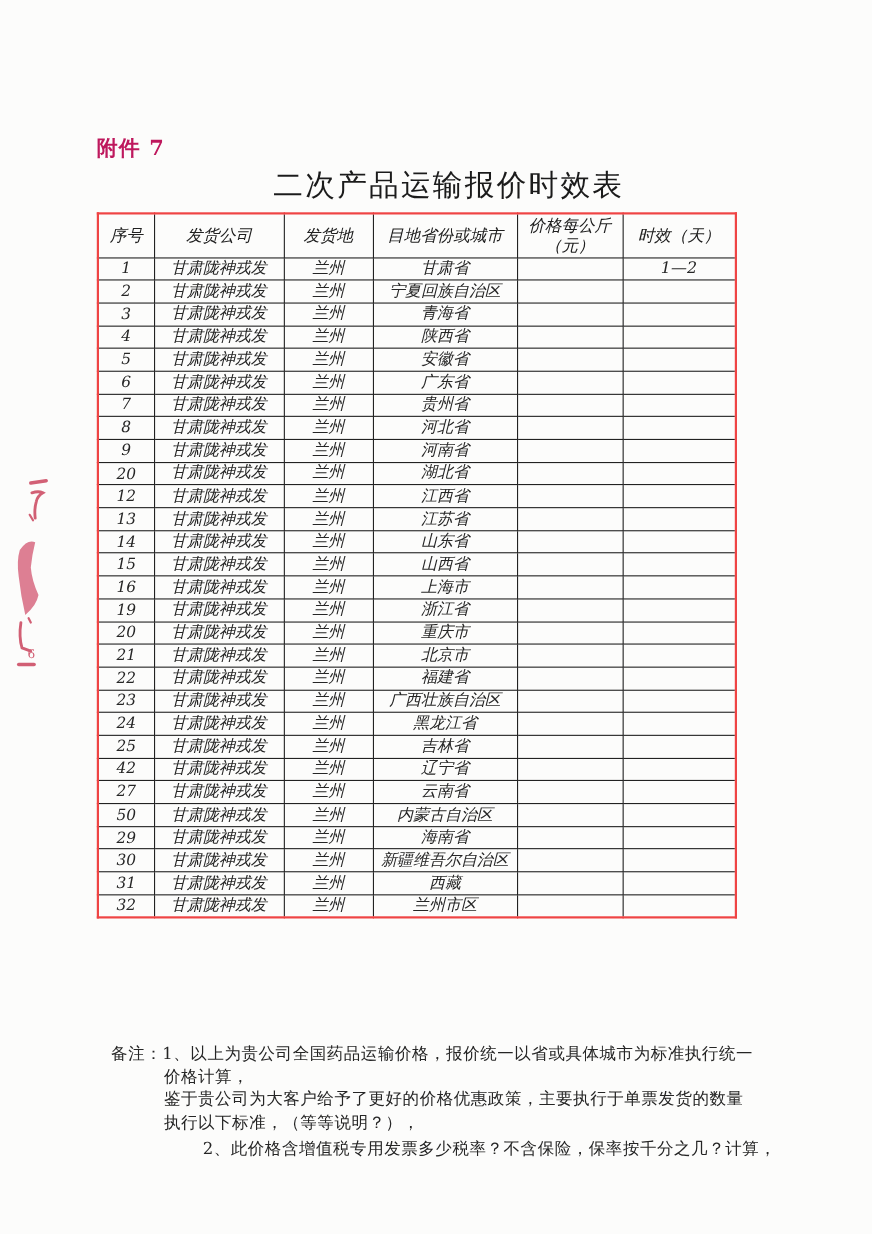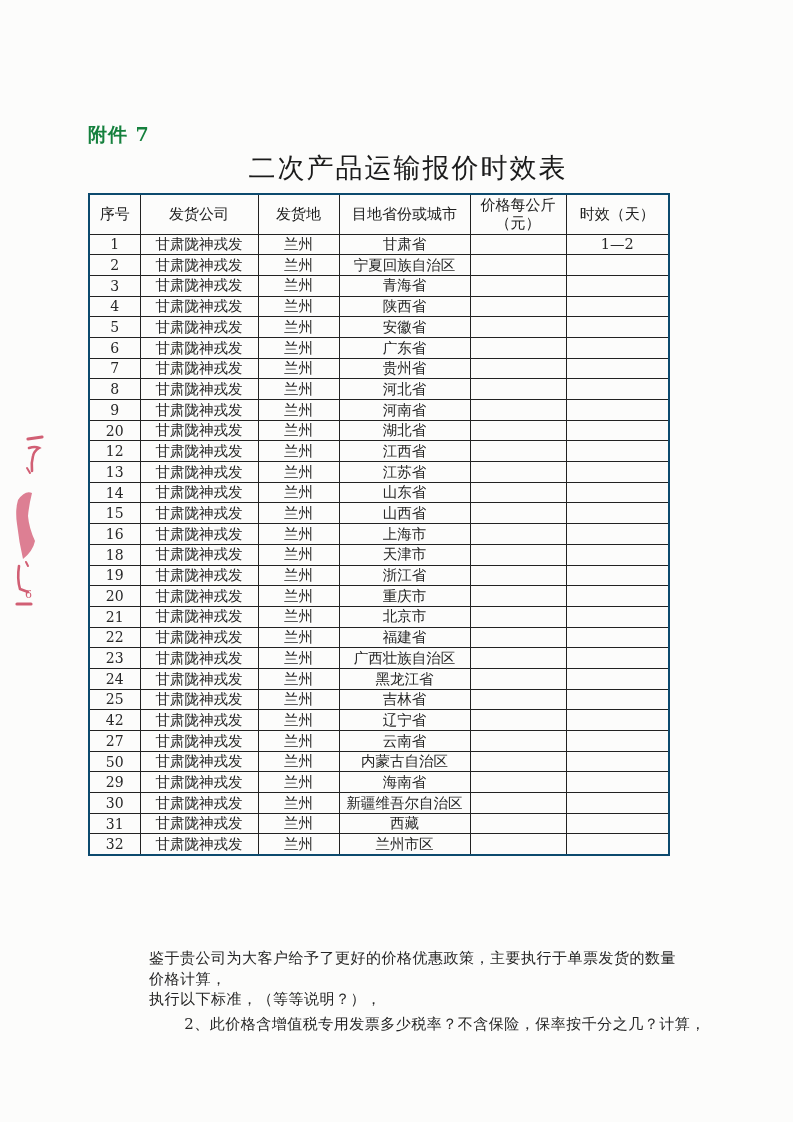--- a/index.html
+++ b/index.html
@@ -12,42 +12,43 @@
     overflow: hidden;
   }
   .page { position: absolute; inset: 0; background: #fcfcfb; }
 
   .attachment-label {
     position: absolute;
     left: 88px; top: 122px;
     font-size: 19px;
     font-weight: 600;
     letter-spacing: 1px;
-    color: #15803d;
+    color: #be185d;
   }
 
   .doc-title {
     position: absolute;
     left: 0; top: 150px;
     width: 780px;
     text-align: center;
     font-size: 27px;
     font-weight: 500;
     letter-spacing: 2px;
     color: #1b1b1b;
     padding-left: 36px;
   }
 
   table.quote-table {
     position: absolute;
     left: 88px; top: 193px;
     width: 580px;
     border-collapse: collapse;
     table-layout: fixed;
-    border: 2px solid #0c4a6e;
+    border: 2px solid #ef4444;
+    font-style: italic;
   }
   .quote-table th, .quote-table td {
     border: 1px solid #222;
     text-align: center;
     vertical-align: middle;
     overflow: hidden;
     padding: 0 2px;
   }
   .quote-table thead th {
     height: 40px;
@@ -247,28 +248,20 @@
         <tr>
           <td class="cell-serial">16</td>
           <td class="cell-company">甘肃陇神戎发</td>
           <td class="cell-origin">兰州</td>
           <td class="cell-destination">上海市</td>
           <td class="cell-price"></td>
           <td class="cell-days"></td>
         </tr>
 
 
-        <tr>
-          <td class="cell-serial">18</td>
-          <td class="cell-company">甘肃陇神戎发</td>
-          <td class="cell-origin">兰州</td>
-          <td class="cell-destination">天津市</td>
-          <td class="cell-price"></td>
-          <td class="cell-days"></td>
-        </tr>
 
         <tr>
           <td class="cell-serial">19</td>
           <td class="cell-company">甘肃陇神戎发</td>
           <td class="cell-origin">兰州</td>
           <td class="cell-destination">浙江省</td>
           <td class="cell-price"></td>
           <td class="cell-days"></td>
         </tr>
 
@@ -386,24 +379,25 @@
           <td class="cell-origin">兰州</td>
           <td class="cell-destination">兰州市区</td>
           <td class="cell-price"></td>
           <td class="cell-days"></td>
         </tr>
       </tbody>
   </table>
 
   <div class="notes">
 
+      <div class="note-line indent-0">备注：1、以上为贵公司全国药品运输价格，报价统一以省或具体城市为标准执行统一</div>
+
+      <div class="note-line indent-2">价格计算，</div>
 
       <div class="note-line indent-2">鉴于贵公司为大客户给予了更好的价格优惠政策，主要执行于单票发货的数量</div>
-
-      <div class="note-line indent-2">价格计算，</div>
 
       <div class="note-line indent-2">执行以下标准，（等等说明？），</div>
 
       <div class="note-line indent-2 last">2、此价格含增值税专用发票多少税率？不含保险，保率按千分之几？计算，</div>
     </div>
 
   <svg class="red-marks" viewBox="0 0 46 200" xmlns="http://www.w3.org/2000/svg">
     <g stroke="#cc4a62" fill="none" stroke-linecap="round" opacity="0.88">
       <path d="M24 19 l14 -2" stroke-width="3.2"></path>
       <path d="M25 28 q6 -2 10 0 q-5 3 -6 8 q-2 7 -1 15" stroke-width="2.6"></path>

